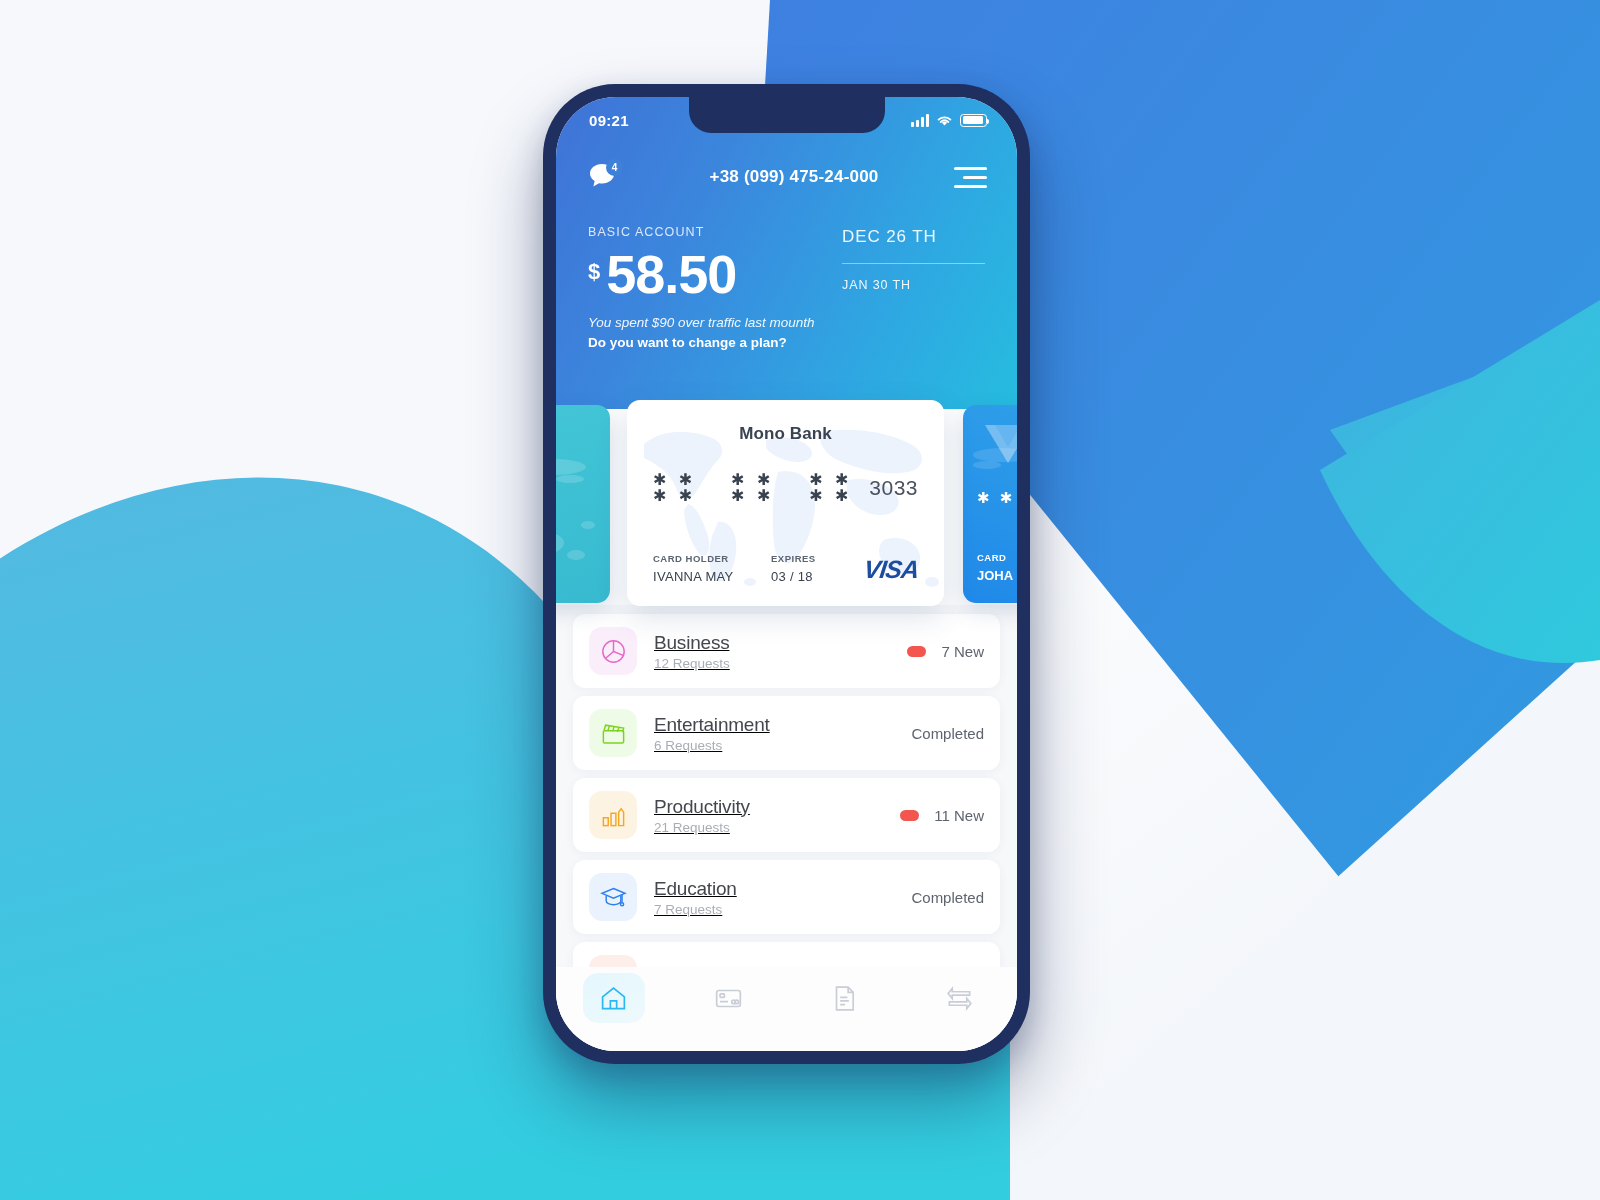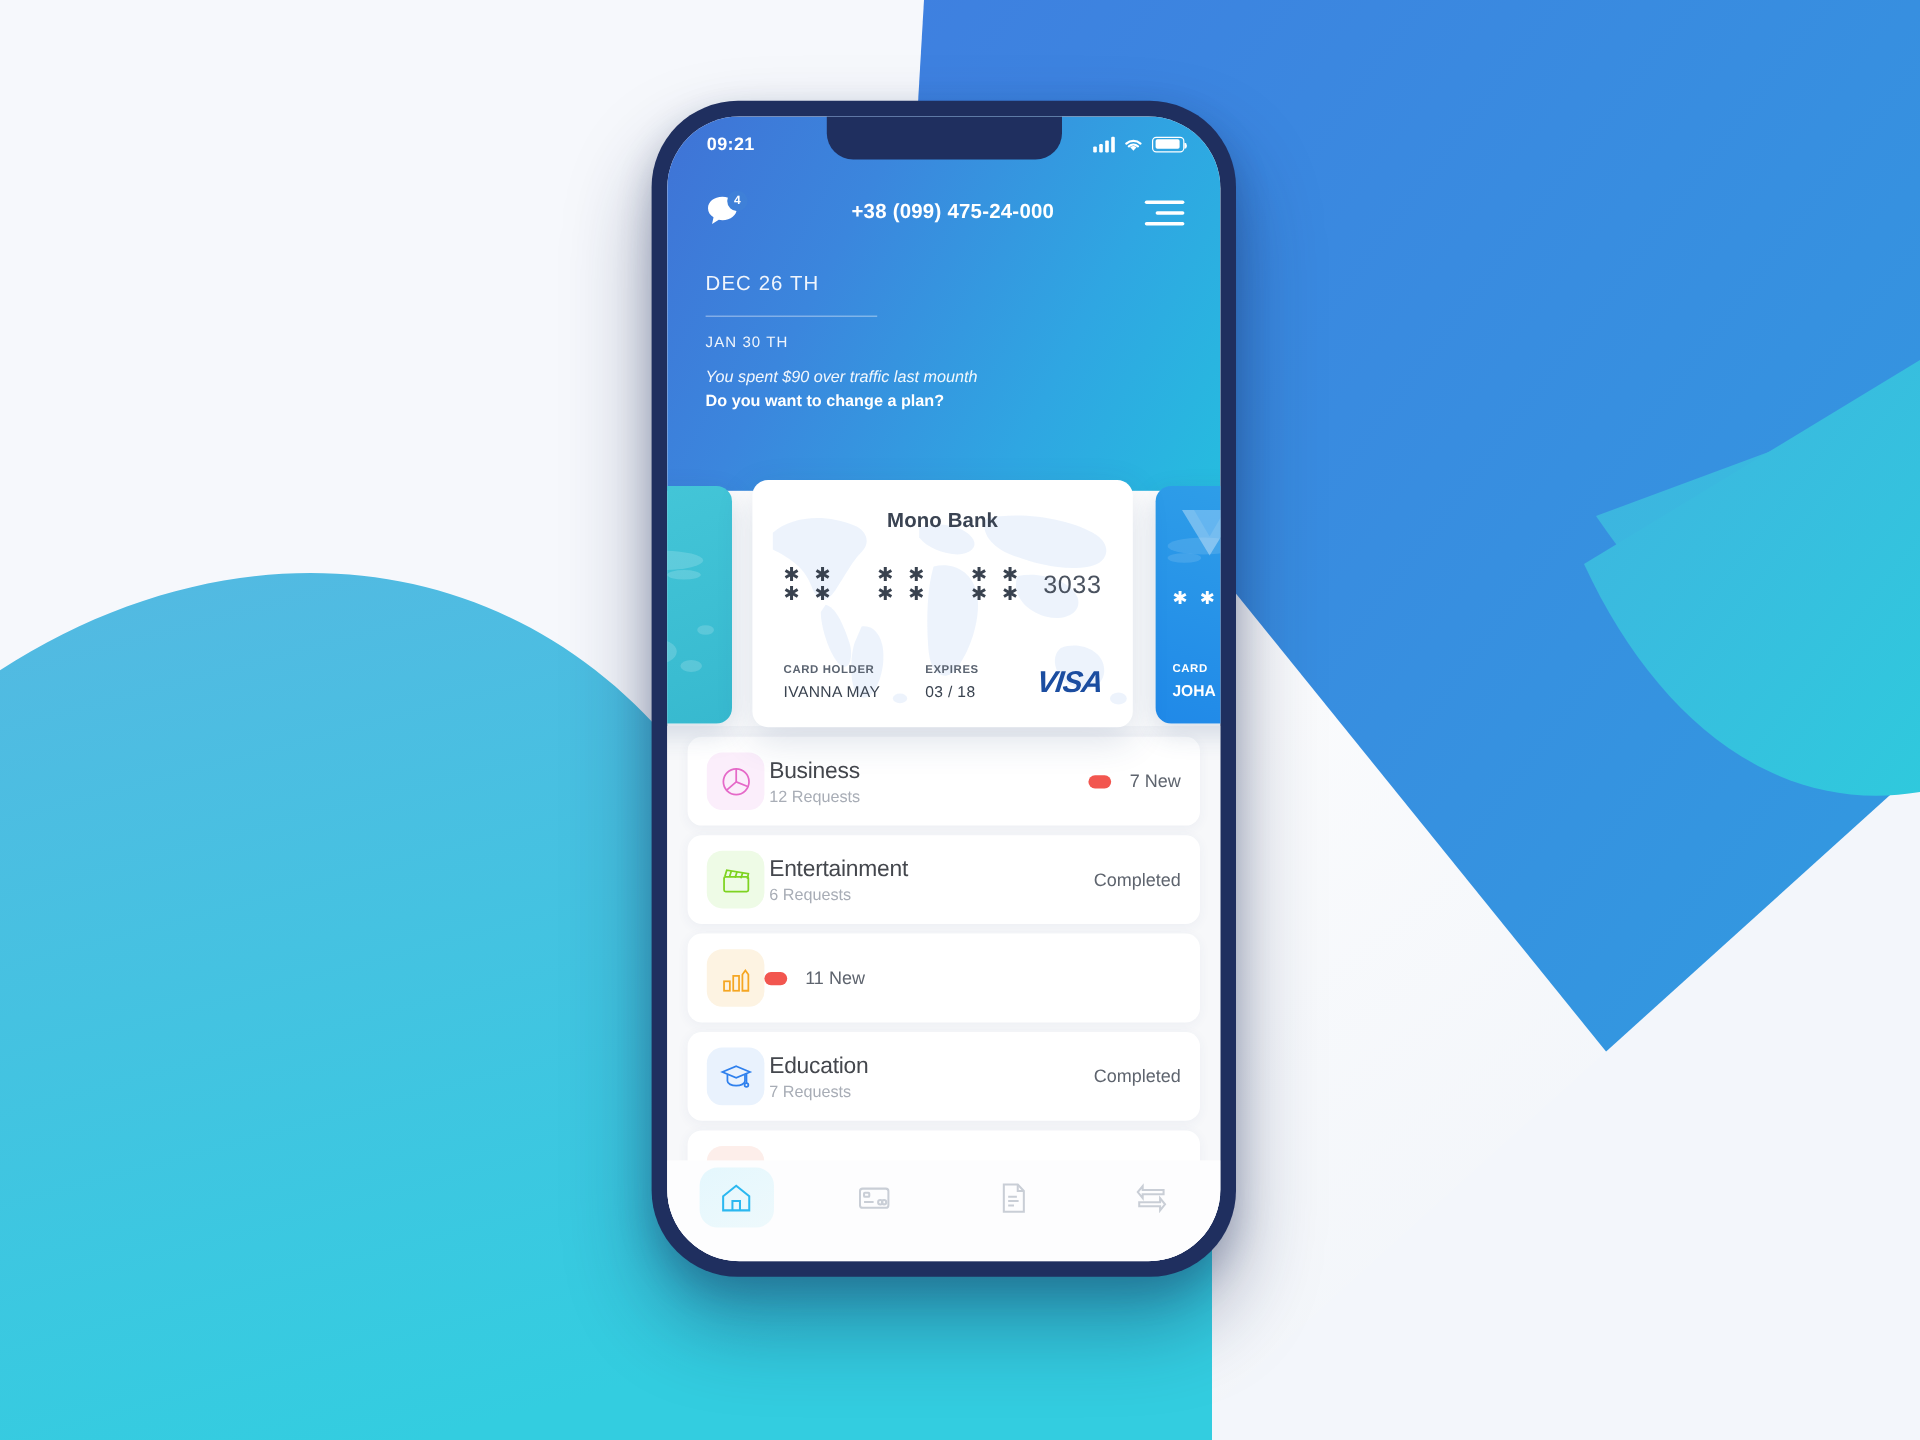--- a/index.html
+++ b/index.html
@@ -166,21 +166,21 @@
     height:74px;
     padding:0 16px;
     margin-bottom:8px;
     box-shadow:0 2px 10px rgba(60,80,120,.055);
   }
   .tile {
     width:48px; height:48px; border-radius:13px;
     display:flex; align-items:center; justify-content:center;
     flex-shrink:0;
   }
-  .row-txt { margin-left:4px; flex:1; }
+  .row-txt { margin-left:17px; flex:1;text-decoration:underline; }
   .row-title { font-size:19px; color:#44474d; letter-spacing:-.2px; }
   .row-sub { font-size:13.5px; color:#a8adb6; margin-top:2px; }
   .row-status { display:flex; align-items:center; gap:15px; font-size:15px; color:#5e646e; }
   .dot-pill { width:19px; height:11px; border-radius:6px; background:#f2564f; display:block; }
 
   
   .tabbar {
     position:absolute; left:0; right:0; bottom:0; height:84px;
     background:#fdfdfe;
     display:flex; align-items:flex-start; justify-content:space-around;
@@ -266,20 +266,27 @@
         </div>
         <div class="phone-number">+38 (099) 475-24-000</div>
         <div class="burger">
           <span></span>
             <span></span>
             <span></span>
         </div>
       </div>
 
       <div class="acct-row">
+        <div class="acct-left">
+          <div class="acct-label">BASIC ACCOUNT</div>
+          <div class="balance">
+            <span class="cur">$</span>
+            <span class="amount">58.50</span>
+          </div>
+        </div>
         <div class="dates">
           <div class="date-1">DEC 26 TH</div>
           <div class="date-div"></div>
           <div class="date-2">JAN 30 TH</div>
         </div>
       </div>
 
       <div class="spend">
         <div class="spend-1">You spent $90 over traffic last mounth</div>
         <div class="spend-2">Do you want to change a plan?</div>
@@ -404,20 +411,24 @@
       </div>
 
       <div class="row">
         <div class="tile" style="background:#fdf3e2">
           <svg width="27" height="27" viewBox="0 0 24 24" fill="none" stroke="#f5a623" stroke-width="1.3">
             <rect x="3" y="14" width="4.3" height="7"></rect>
             <rect x="9.8" y="10" width="4.3" height="11"></rect>
             <path d="M16.6 21 L16.6 9 L18.8 6 L21 9 L21 21 Z"></path>
           </svg>
         </div>
+        <div class="row-txt">
+          <div class="row-title">Productivity</div>
+          <div class="row-sub">21 Requests</div>
+        </div>
         <div class="row-status">
           <span class="dot-pill"></span>
           <span>11 New</span>
         </div>
       </div>
 
       <div class="row">
         <div class="tile" style="background:#e9f2fd">
           <svg width="27" height="27" viewBox="0 0 24 24" fill="none" stroke="#2f80ed" stroke-width="1.3">
             <path d="M12 4 L22.2 8.3 L12 12.6 L1.8 8.3 Z"></path>

